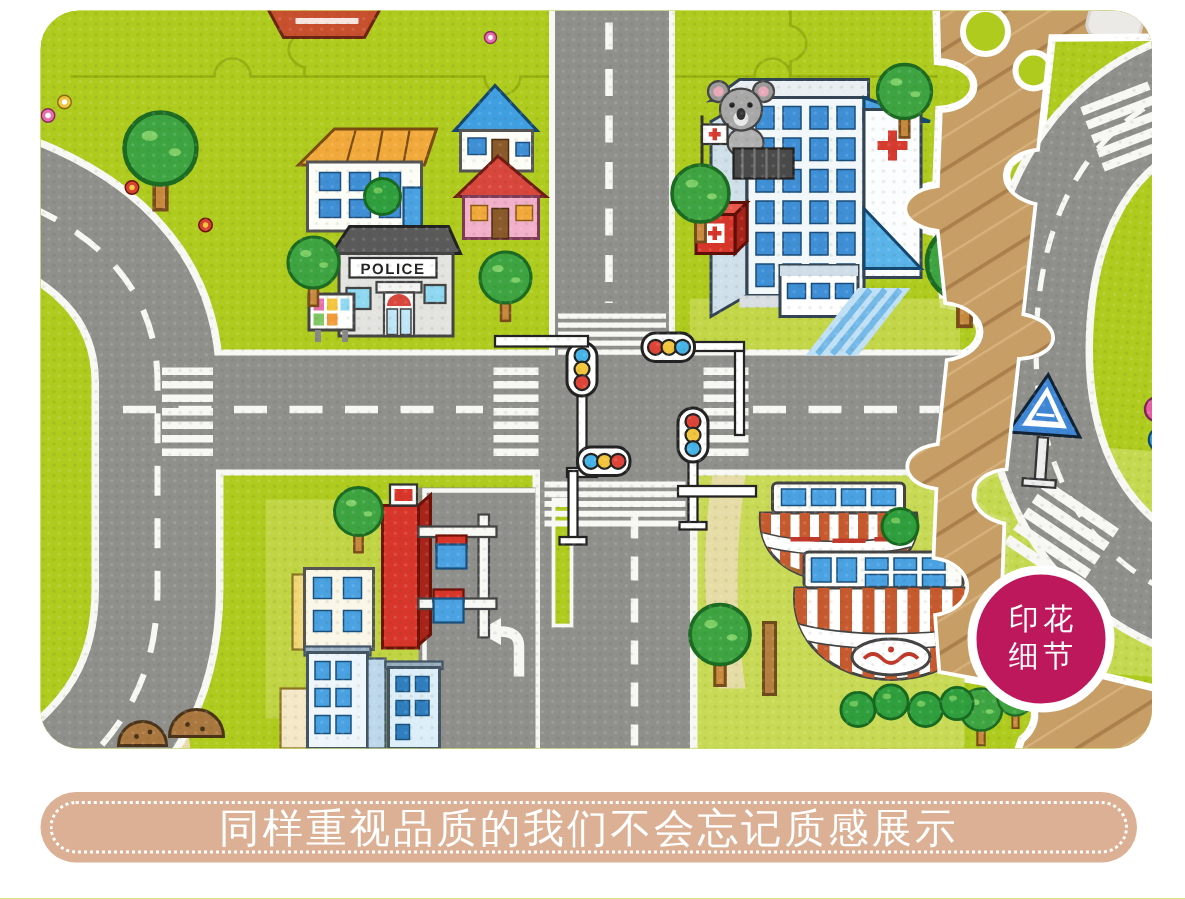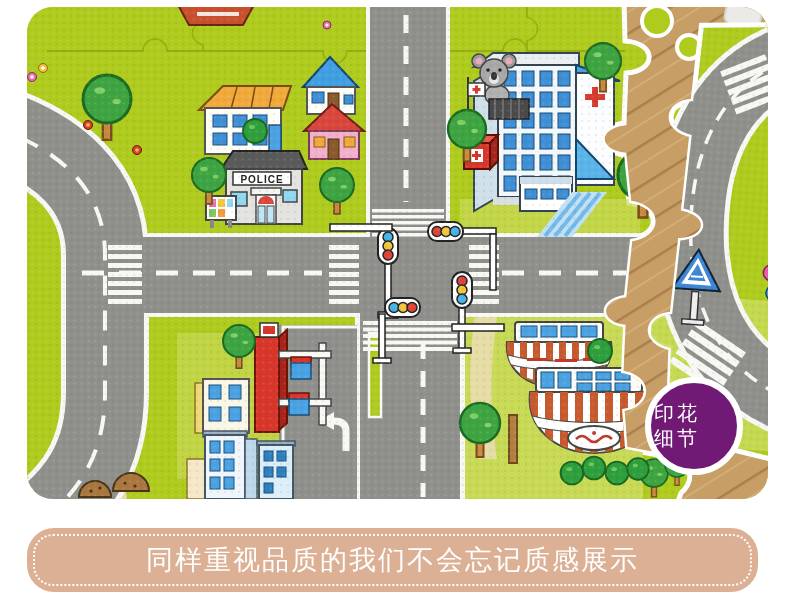--- a/index.html
+++ b/index.html
@@ -2,24 +2,24 @@
 <html><head>
 <meta charset="utf-8">
 <style>
   html,body{margin:0;padding:0;}
   body{width:790px;height:599px;background:#ffffff;position:relative;overflow:hidden;
        font-family:"Liberation Sans","DejaVu Sans",sans-serif;}
   .photo{position:absolute;left:27px;top:7px;width:741px;height:492px;border-radius:26px;
          overflow:hidden;background:#aecb1e;}
   .photo svg{display:block;}
   .badge{position:absolute;left:645px;top:377px;width:98px;height:98px;box-sizing:border-box;
-         border-radius:50%;background:#701a75;border:6px solid #ffffff;
-         display:flex;flex-direction:column;justify-content:center;
+         border-radius:50%;background:#be185d;border:6px solid #ffffff;
+         display:flex;flex-direction:column;align-items:center;justify-content:center;
          color:#fff;font-size:20px;line-height:1.25;letter-spacing:3px;text-indent:3px;}
-  .caption{position:absolute;left:27px;top:528px;width:731px;height:64px;background:#dcb094;
+  .caption{position:absolute;left:27px;top:528px;width:731px;height:47px;background:#dcb094;
            border-radius:27px;display:flex;align-items:center;justify-content:center;}
   .caption-border{position:absolute;inset:6px;border:2px dotted #ffffff;border-radius:20px;}
   .caption-text{position:relative;color:#ffffff;font-size:27px;letter-spacing:2px;}
 </style>
 </head>
 <body>
 
 <div class="photo">
 <svg width="741" height="492" viewBox="0 0 741 492" xmlns="http://www.w3.org/2000/svg">
   <defs>

